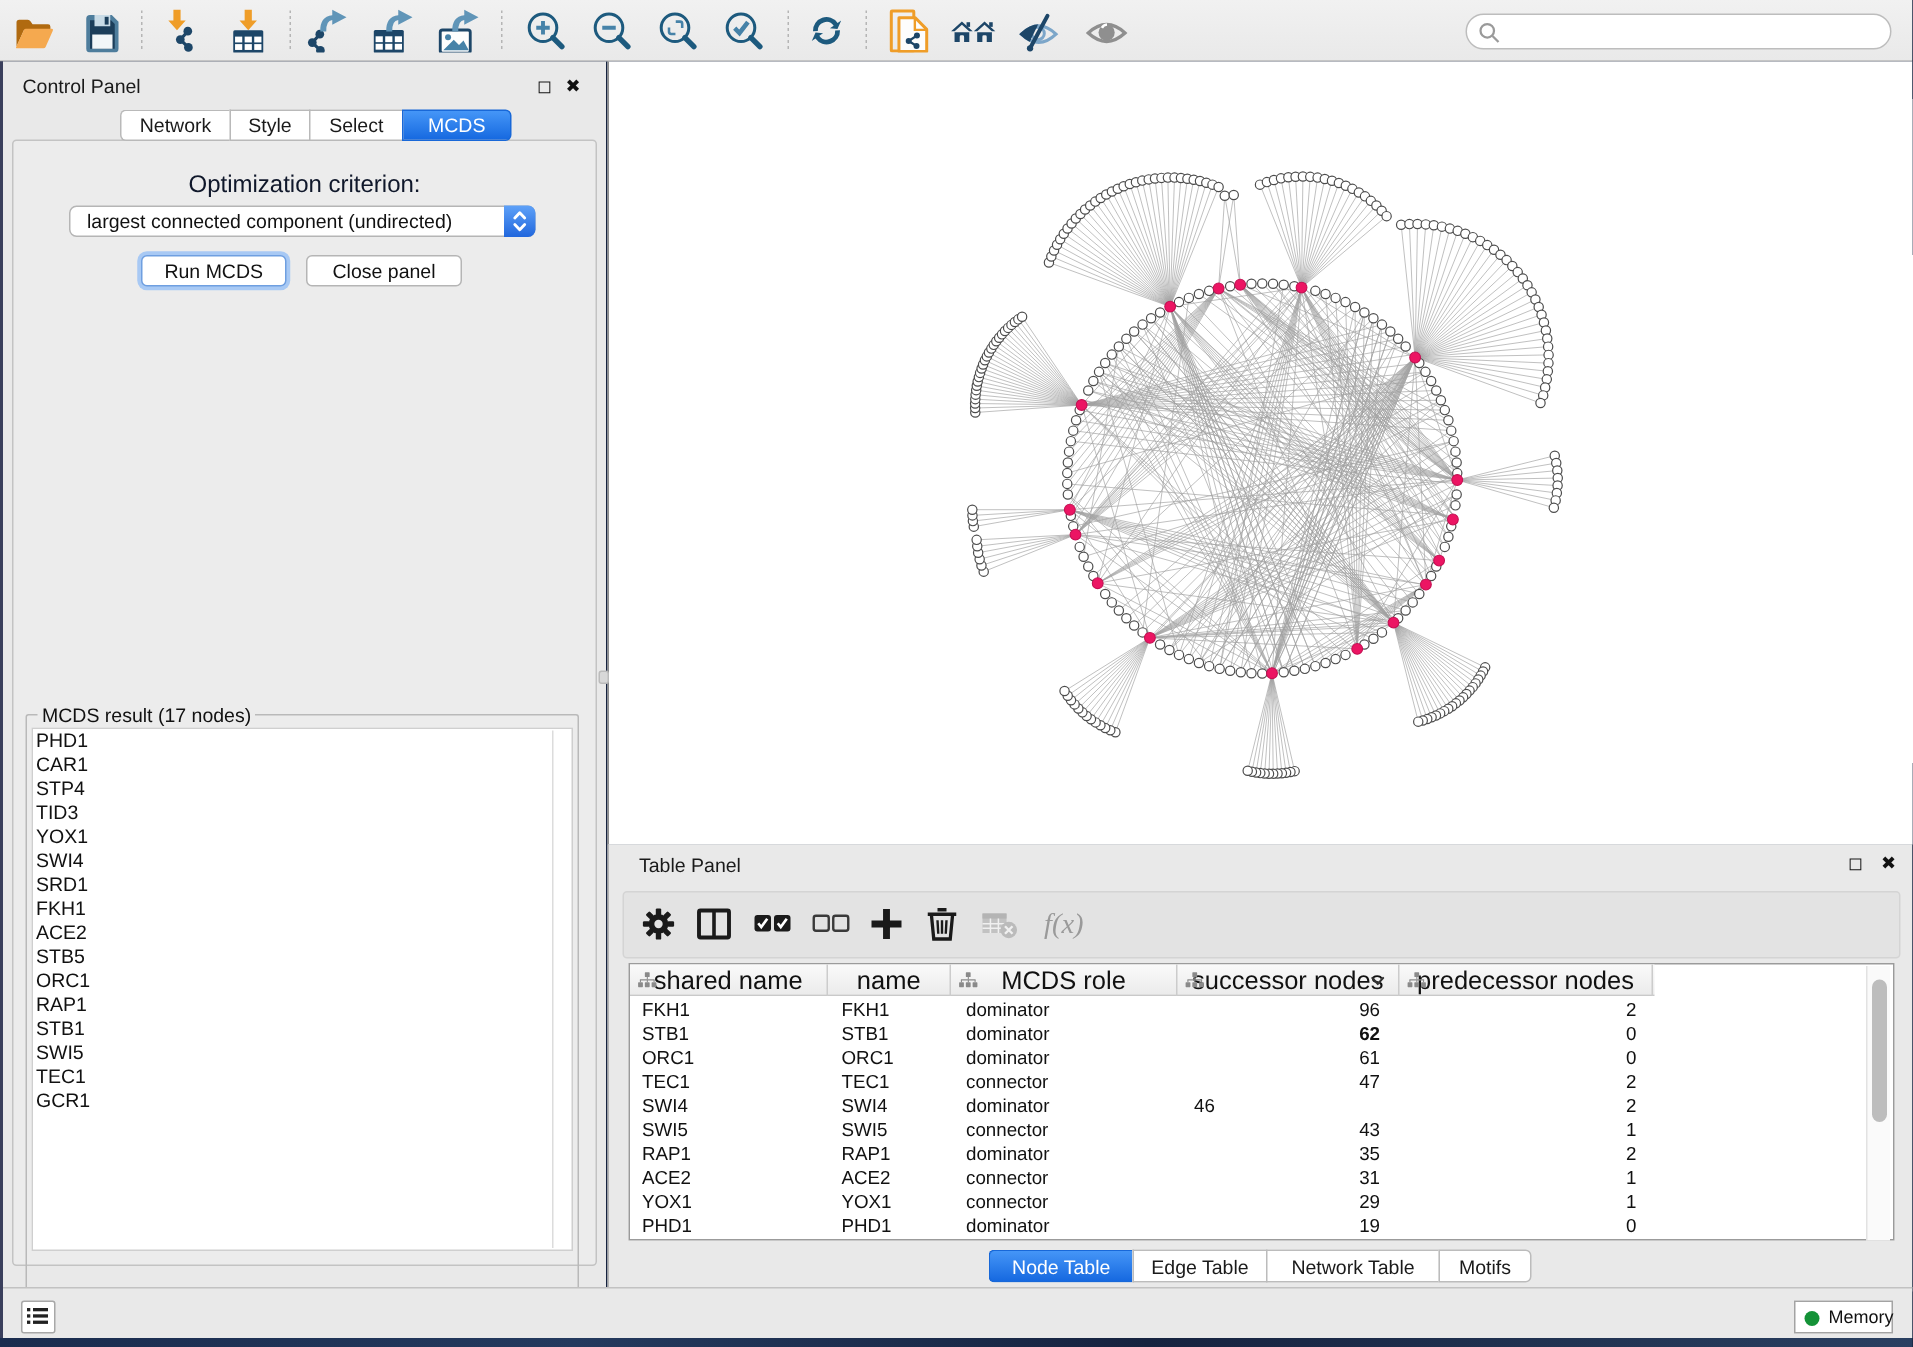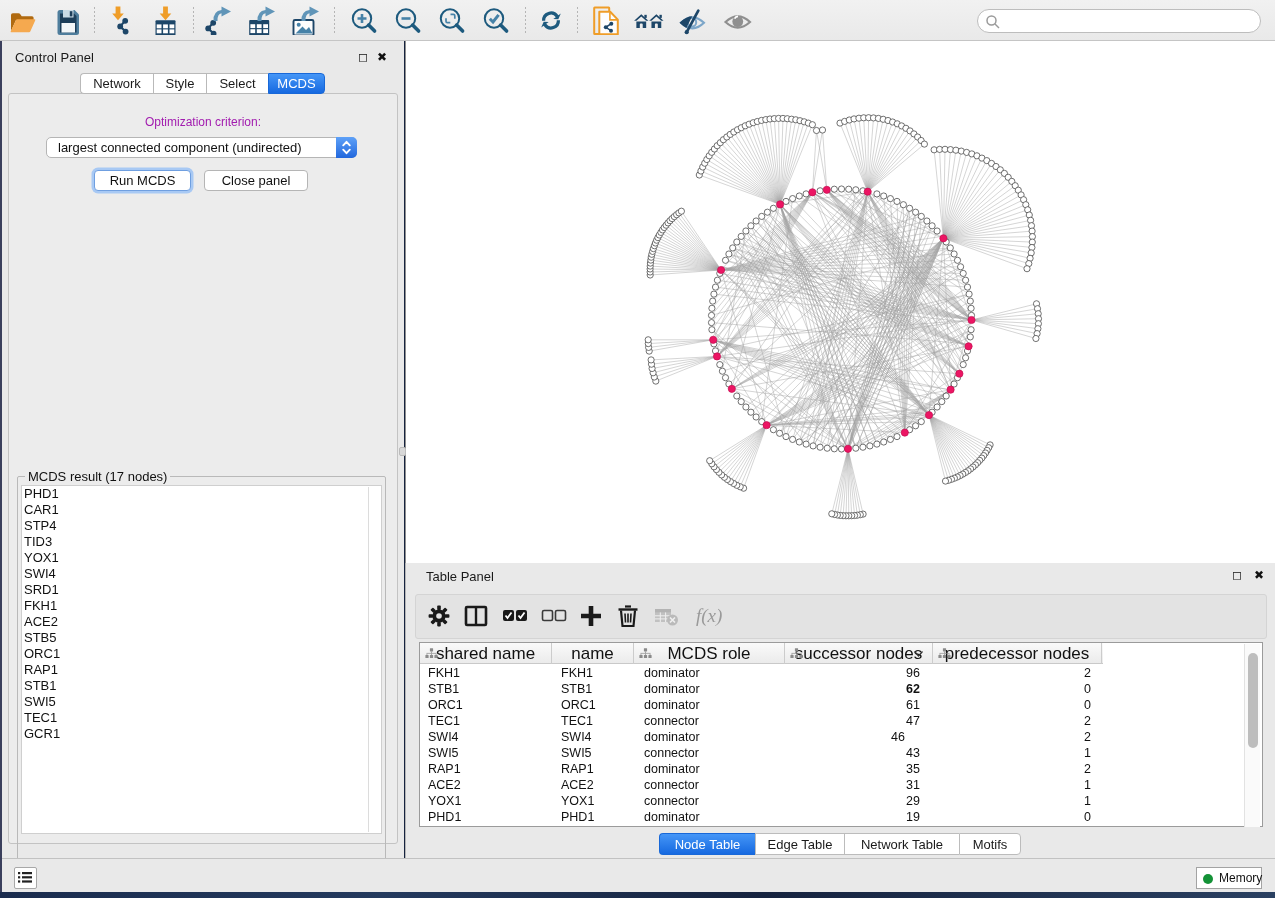--- a/index.html
+++ b/index.html
@@ -16,21 +16,21 @@
 
 #leftpanel { left:2px; top:41px; width:402px; height:820px; background:#e9e9e9; }
 #cp-title { position:absolute; left:13px; top:9px; font-size:13px; color:#1a1a1a; }
 .winbtns { position:absolute; top:9px; font-size:12px; color:#111; }
 #cp-tabs { position:absolute; left:78px; top:32px; height:21px; display:flex; }
 .tab { height:21px; line-height:20px; font-size:13px; color:#1a1a1a; background:#fff; border:1px solid #b9b9b9; border-right:none; text-align:center; }
 .tab.first { border-radius:4px 0 0 4px; }
 .tab.last { border-radius:0 4px 4px 0; border-right:1px solid #b9b9b9; }
 .tab.sel { background:linear-gradient(#4596f7,#1669e0); color:#fff; border-color:#1868d8; }
 #cp-content { position:absolute; left:6px; top:52px; width:390px; height:751px; background:#ececec; border:1px solid #c3c3c3; border-radius:3px; }
-#opt-label { position:absolute; left:0; top:21px; width:100%; text-align:center; font-size:12px; color:#a21caf; }
+#opt-label { position:absolute; left:0; top:21px; width:100%; text-align:center; font-size:16px; color:#0f172a; }
 #dropdown { position:absolute; left:37px; top:43px; width:311px; height:21px; background:#fff; border:1px solid #b5b5b5; border-radius:5px; font-size:13px; color:#111; line-height:19px; padding-left:11px; }
 #dd-step { position:absolute; right:-1px; top:-1px; width:21px; height:21px; background:linear-gradient(#5ea1f8,#2167dd); border-radius:0 5px 5px 0; }
 #dd-step svg { position:absolute; left:4px; top:2px; }
 .btn { position:absolute; height:21px; background:#fff; border:1px solid #b5b5b5; border-radius:4px; font-size:13px; color:#111; text-align:center; line-height:19px; }
 #btn-run { left:85px; top:76px; width:97px; box-shadow:0 0 0 2.5px #a8c9f4; border-color:#6f9fe0; }
 #btn-close { left:195px; top:76px; width:104px; }
 #grpbox { position:absolute; left:8px; top:382px; width:369px; height:408px; border:1px solid #b9b9b9; border-radius:2px; }
 #grplabel { position:absolute; left:7px; top:-8px; background:#ececec; padding:0 3px; font-size:13px; color:#111; }
 #listbox { position:absolute; left:3px; top:8px; width:361px; height:349px; background:#fff; border:1px solid #cfcfcf; font-size:13px; color:#111; }
 #listbox .li { height:16px; line-height:16px; padding-left:2px; }
@@ -247,21 +247,21 @@
           <div class="li">TEC1</div>
         <div class="li">GCR1</div>
         <div id="lb-sb"></div>
       </div>
     </div>
   </div>
   <div id="cp-tabs">
     <div class="tab first" style="width:73px;">Network</div>
       <div class="tab" style="width:53px;">Style</div>
       <div class="tab" style="width:62px;">Select</div>
-      <div class="tab sel last" style="width:57px;">MCDS</div>
+      <div class="tab sel last" style="width:73px;">MCDS</div>
   </div>
 </div>
 
 <div class="abs" id="netwin">
   <div id="netcanvas">
       <svg width="870" height="497" viewBox="0 0 870 497" style="position:absolute;left:0;top:0;">
 <g stroke="#828282" stroke-width="0.45" opacity="0.75">
 <line x1="374.1" y1="138.4" x2="293.3" y2="109.0"></line>
 <line x1="374.1" y1="138.4" x2="294.9" y2="105.0"></line>
 <line x1="374.1" y1="138.4" x2="296.7" y2="101.0"></line>
@@ -1157,21 +1157,21 @@
         <div class="c" style="left:8px;">TEC1</div>
         <div class="c" style="left:141px;">TEC1</div>
         <div class="c" style="left:224px;">connector</div>
         <div class="c" style="left:365px; width:135px; text-align:right;">47</div>
         <div class="c" style="left:513px; width:158px; text-align:right;">2</div>
       </div>
 <div class="row" style="top:86px;">
         <div class="c" style="left:8px;">SWI4</div>
         <div class="c" style="left:141px;">SWI4</div>
         <div class="c" style="left:224px;">dominator</div>
-        <div class="c" style="left:350px; width:135px; text-align:right;">46</div>
+        <div class="c" style="left:376px; width:135px; text-align:left;">46</div>
         <div class="c" style="left:513px; width:158px; text-align:right;">2</div>
       </div>
 <div class="row" style="top:102px;">
         <div class="c" style="left:8px;">SWI5</div>
         <div class="c" style="left:141px;">SWI5</div>
         <div class="c" style="left:224px;">connector</div>
         <div class="c" style="left:365px; width:135px; text-align:right;">43</div>
         <div class="c" style="left:513px; width:158px; text-align:right;">1</div>
       </div>
 <div class="row" style="top:118px;">

